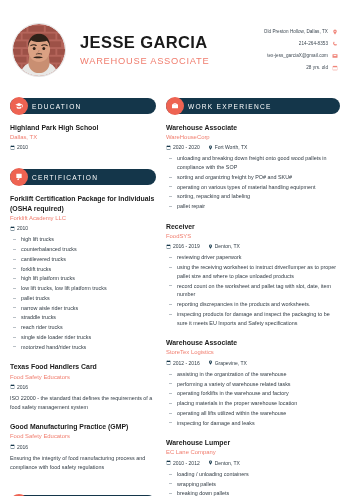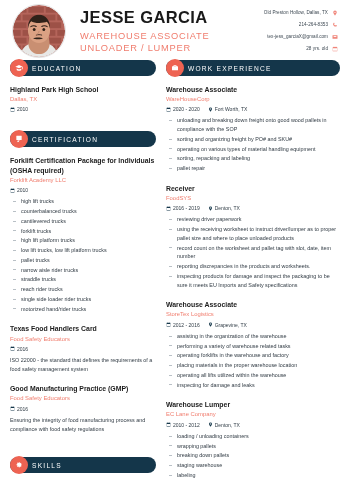--- a/index.html
+++ b/index.html
@@ -8,21 +8,21 @@
     background: #ffffff;
     font-family: "Liberation Sans", sans-serif;
     overflow: hidden;
   }
   .page { position: relative; width: 350px; height: 496px; background: #fff; }
 
   
   .header {
     display: flex; align-items: center;
     padding: 12px 10px 10px 12px;
-    height: 60px;
+    height: 98px;
   }
   .avatar {
     width: 54px; height: 54px; border-radius: 50%;
     flex: 0 0 54px;
     overflow: hidden;
     border: 1px solid #e2e2e2;
     position: relative;
   }
   .avatar svg { display:block; width:100%; height:100%; }
   .id-block { flex: 1 1 auto; padding-left: 14px; }
@@ -162,21 +162,20 @@
           <path d="M24.2 31.2c1.6-0.6 4-0.6 5.6 0" stroke="#2e2119" stroke-width="0.9" fill="none" stroke-linecap="round"></path>
           <path d="M27 27.5c-0.6 2-1.6 3-2.6 3.4" stroke="#b8826a" stroke-width="0.8" fill="none" stroke-linecap="round"></path>
         </g>
       </svg>
     </div>
 
     <div class="id-block">
       <div class="full-name">JESSE GARCIA</div>
       <div class="job-title">
         <div>WAREHOUSE ASSOCIATE</div>
-        <div>UNLOADER / LUMPER</div>
       </div>
     </div>
 
     <div class="contact" id="contact-list">
         <div class="contact-row">
           <span class="contact-text">Old Preston Hollow, Dallas, TX</span>
           <span class="c-ico">
             <svg viewBox="0 0 24 24" fill="currentColor">
               <path d="M12 2a7 7 0 0 0-7 7c0 5 7 13 7 13s7-8 7-13a7 7 0 0 0-7-7zm0 9.5A2.5 2.5 0 1 1 12 6.5a2.5 2.5 0 0 1 0 5z"></path>
             </svg>

